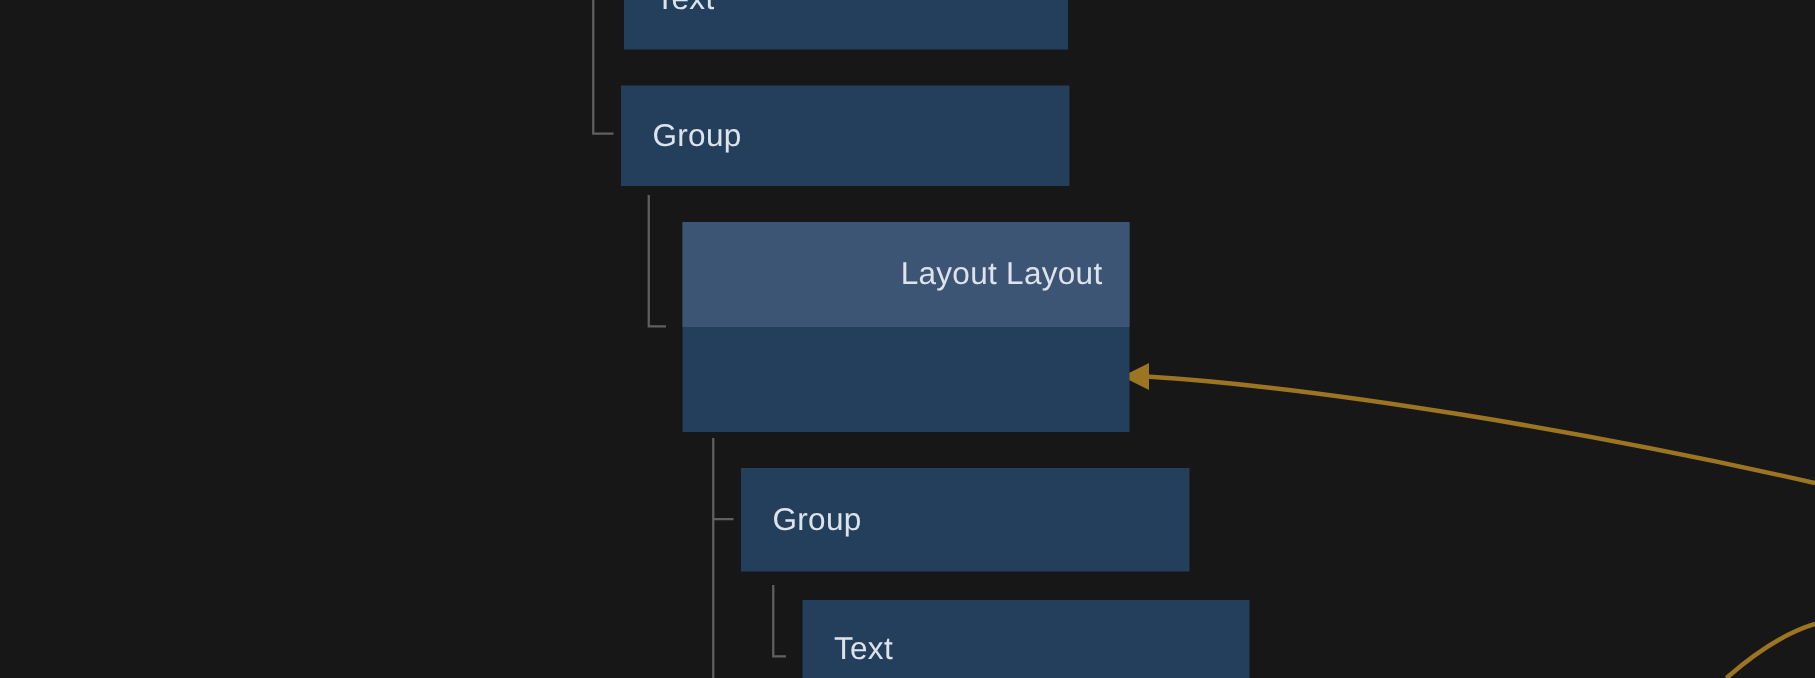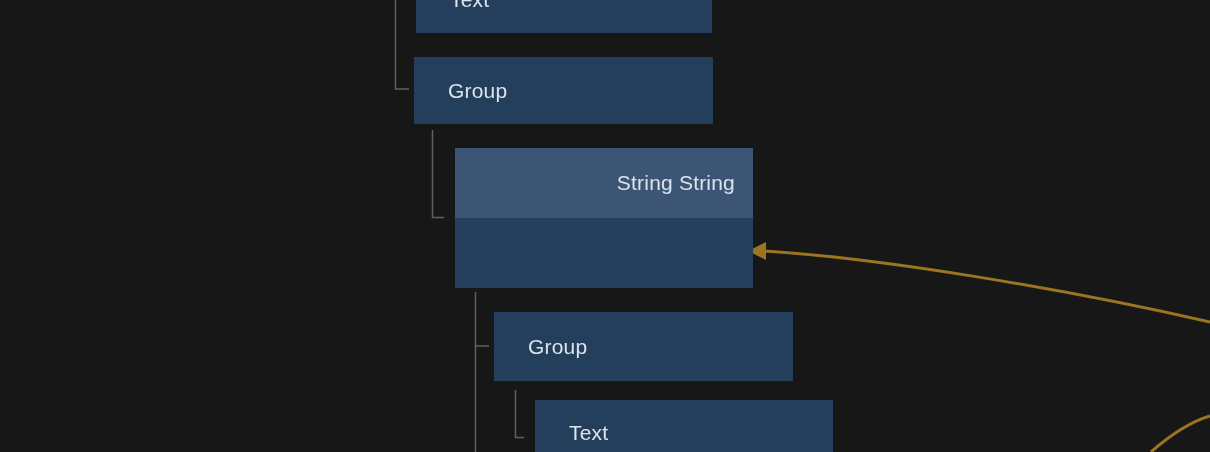--- a/index.html
+++ b/index.html
@@ -27,21 +27,21 @@
     position: absolute;
     background: #243f5c;
     color: #dde3eb;
     font-size: 21px;
     font-weight: 400;
     letter-spacing: 0.2px;
   }
   .node .row {
     display: flex;
     align-items: center;
-    padding-left: 34px;
+    padding-left: 21px;
     height: 100%;
     box-sizing: border-box;
   }
   .node-columns {
     padding: 0;
   }
   .node-columns .title-row {
     display: flex;
     align-items: center;
     padding-left: 21px;
@@ -85,21 +85,21 @@
   </div>
 
   <div class="node" style="left:414px; top:57px; width:299px; height:67px;">
     <div class="row">
       <span class="label">Group</span>
     </div>
   </div>
 
   <div class="node node-columns" style="left:455px; top:148px; width:298px; height:140px;">
     <div class="port-row">
-      <span class="label">String String</span>
+      <span class="label">Layout Layout</span>
     </div>
   </div>
 
   <div class="node" style="left:494px; top:312px; width:299px; height:69px;">
     <div class="row">
       <span class="label">Group</span>
     </div>
   </div>
 
   <div class="node" style="left:535px; top:400px; width:298px; height:66px;">

